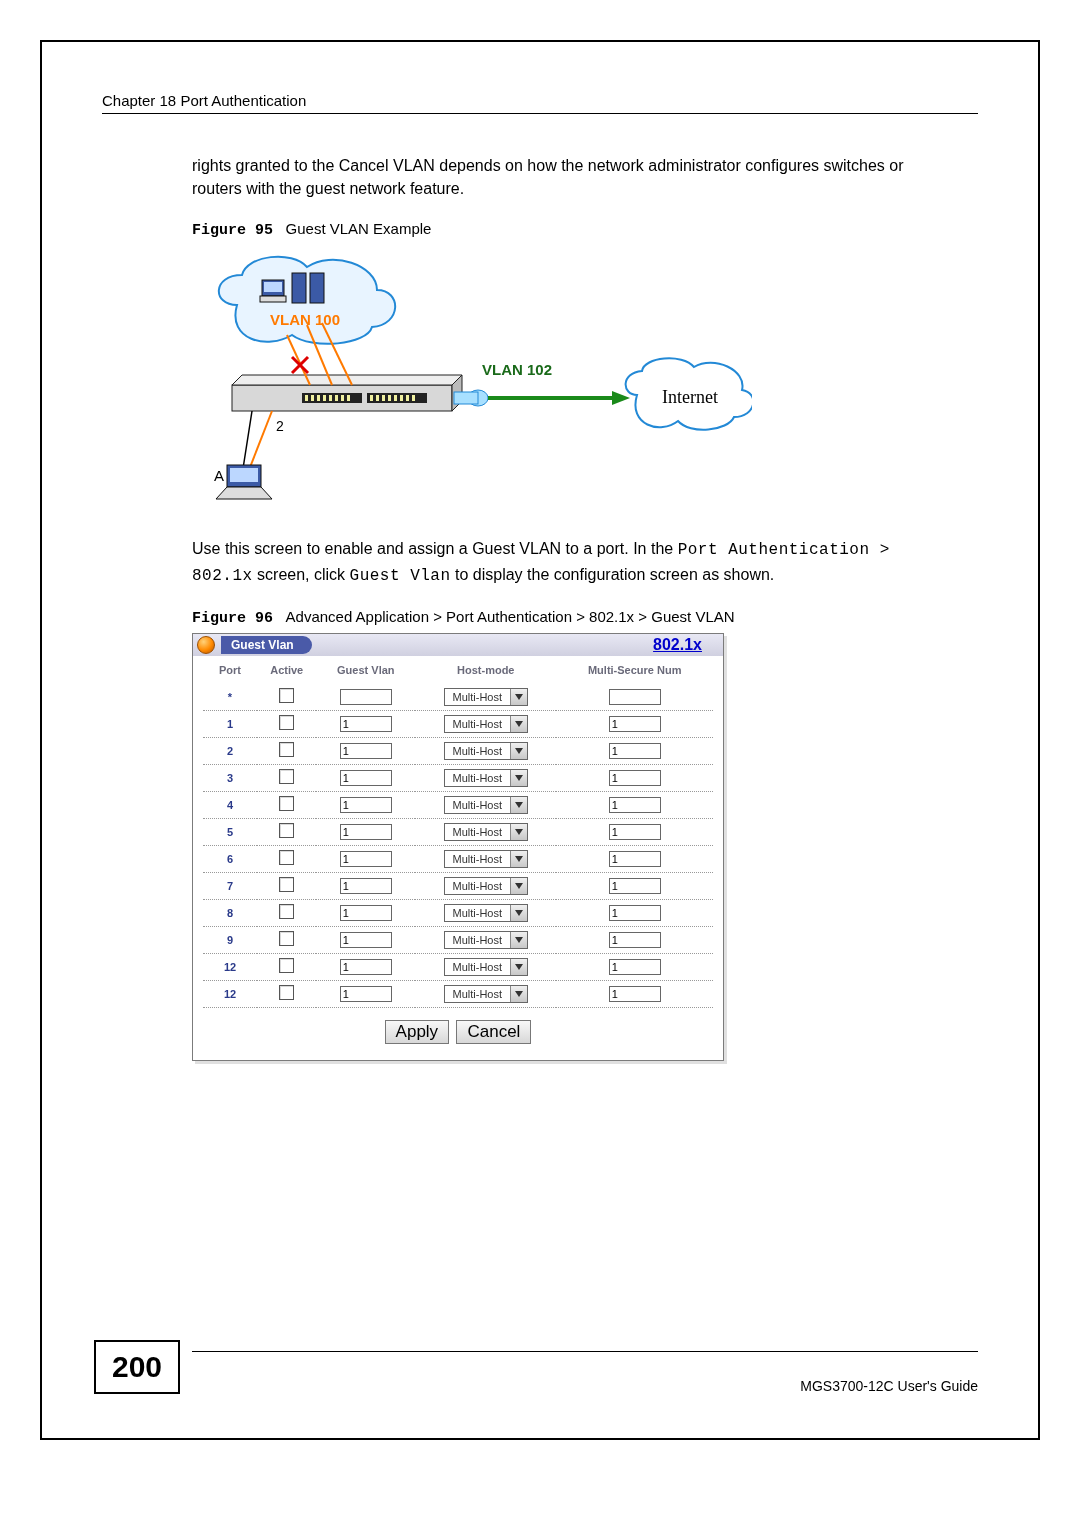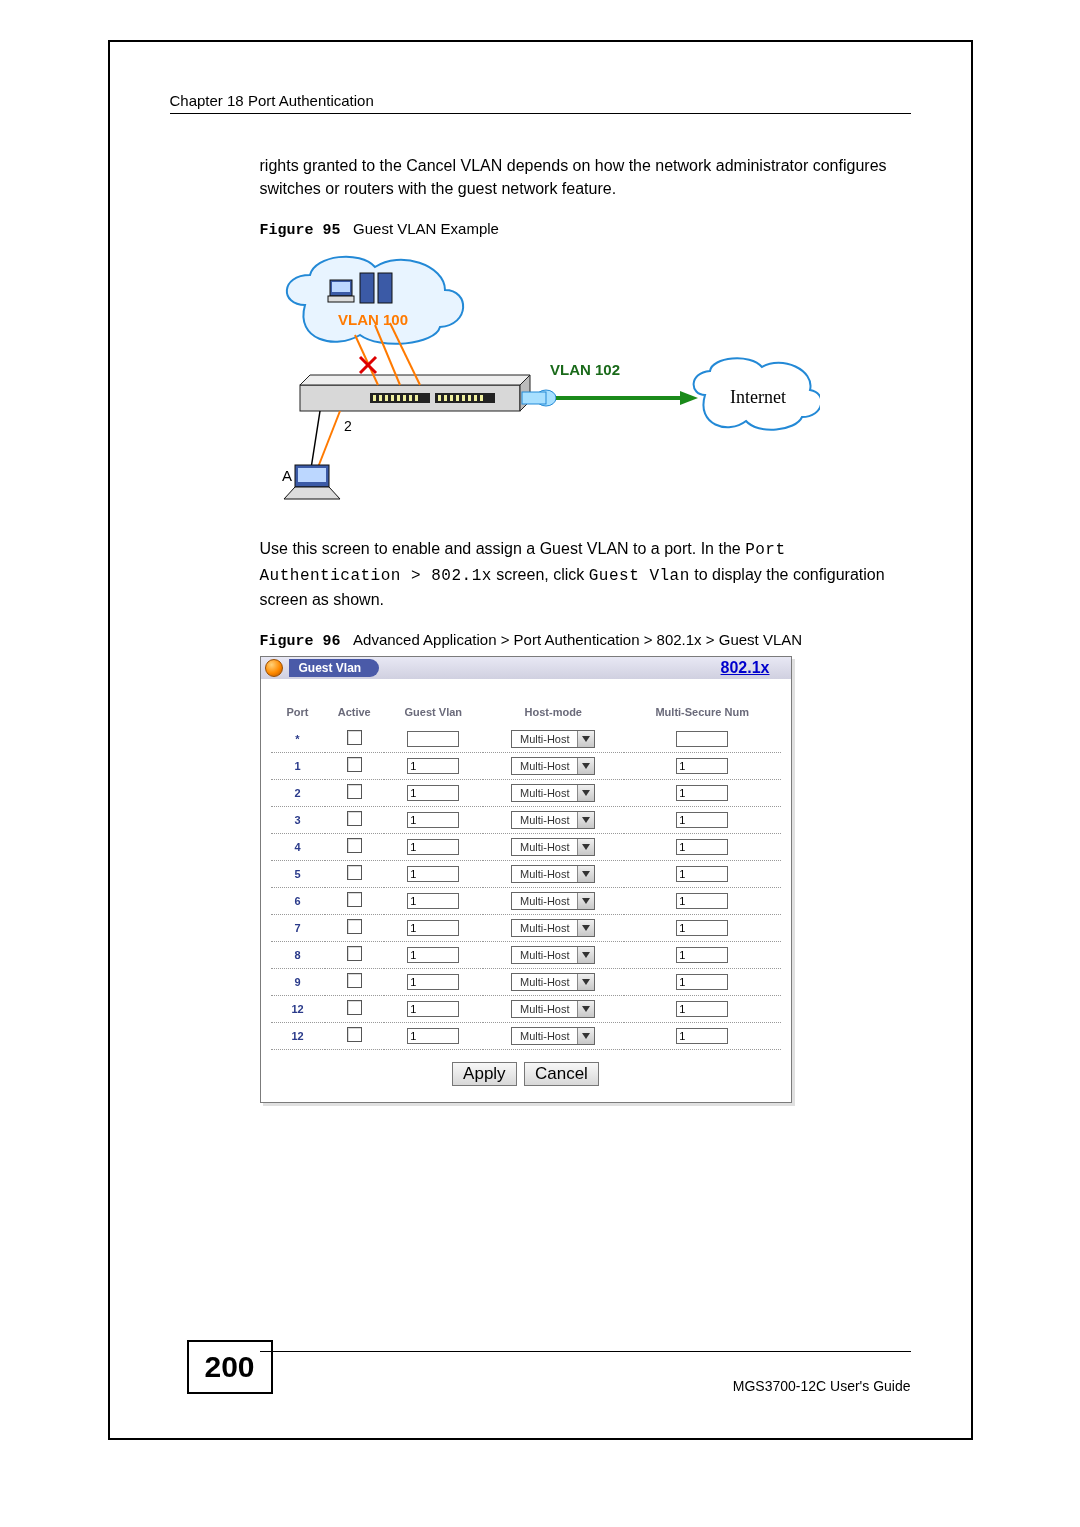--- a/index.html
+++ b/index.html
@@ -2,21 +2,21 @@
 <html><head>
 <meta charset="utf-8">
 <style>
   body {
     margin: 0;
     padding: 0;
     background: #fff;
     font-family: Arial, Helvetica, sans-serif;
   }
   .page {
-    width: 865px;
+    width: 1000px;
     margin: 40px auto;
     border: 2px solid #000;
     padding: 50px 60px 40px;
     box-sizing: border-box;
     position: relative;
     min-height: 1400px;
   }
   .hdr-line {
     border-top: 1px solid #000;
     margin-top: 4px;
@@ -76,21 +76,21 @@
     border-radius: 0 12px 12px 0;
   }
   .link-802 {
     margin-left: auto;
     margin-right: 21px;
     color: #0000cc;
     font-weight: bold;
     text-decoration: underline;
     font-size: 16px;
   }
-  .ui-body { padding: 23px 10px 10px; }
+  .ui-body { padding: 4px 10px 10px; }
   table.cfg {
     width: 100%;
     border-collapse: collapse;
     font-size: 11px;
     color: #333;
   }
   table.cfg th {
     color: #6a6a7a;
     font-weight: bold;
     padding: 4px 2px 8px;
@@ -142,21 +142,21 @@
     font-size: 17px;
     padding: 1px 10px;
     background: linear-gradient(#f8f8f8,#d8d8d8);
     border: 1px solid #777;
     margin: 0 2px;
     cursor: pointer;
   }
 
   .footer {
     position: absolute;
-    left: 77px; right: 60px; bottom: 44px;
+    left: 52px; right: 60px; bottom: 44px;
     display: flex;
     align-items: flex-end;
     justify-content: space-between;
   }
   .ftr-line {
     position: absolute;
     left: 150px; right: 60px; bottom: 86px;
     border-top: 1px solid #000;
   }
   .pgnum-box {

